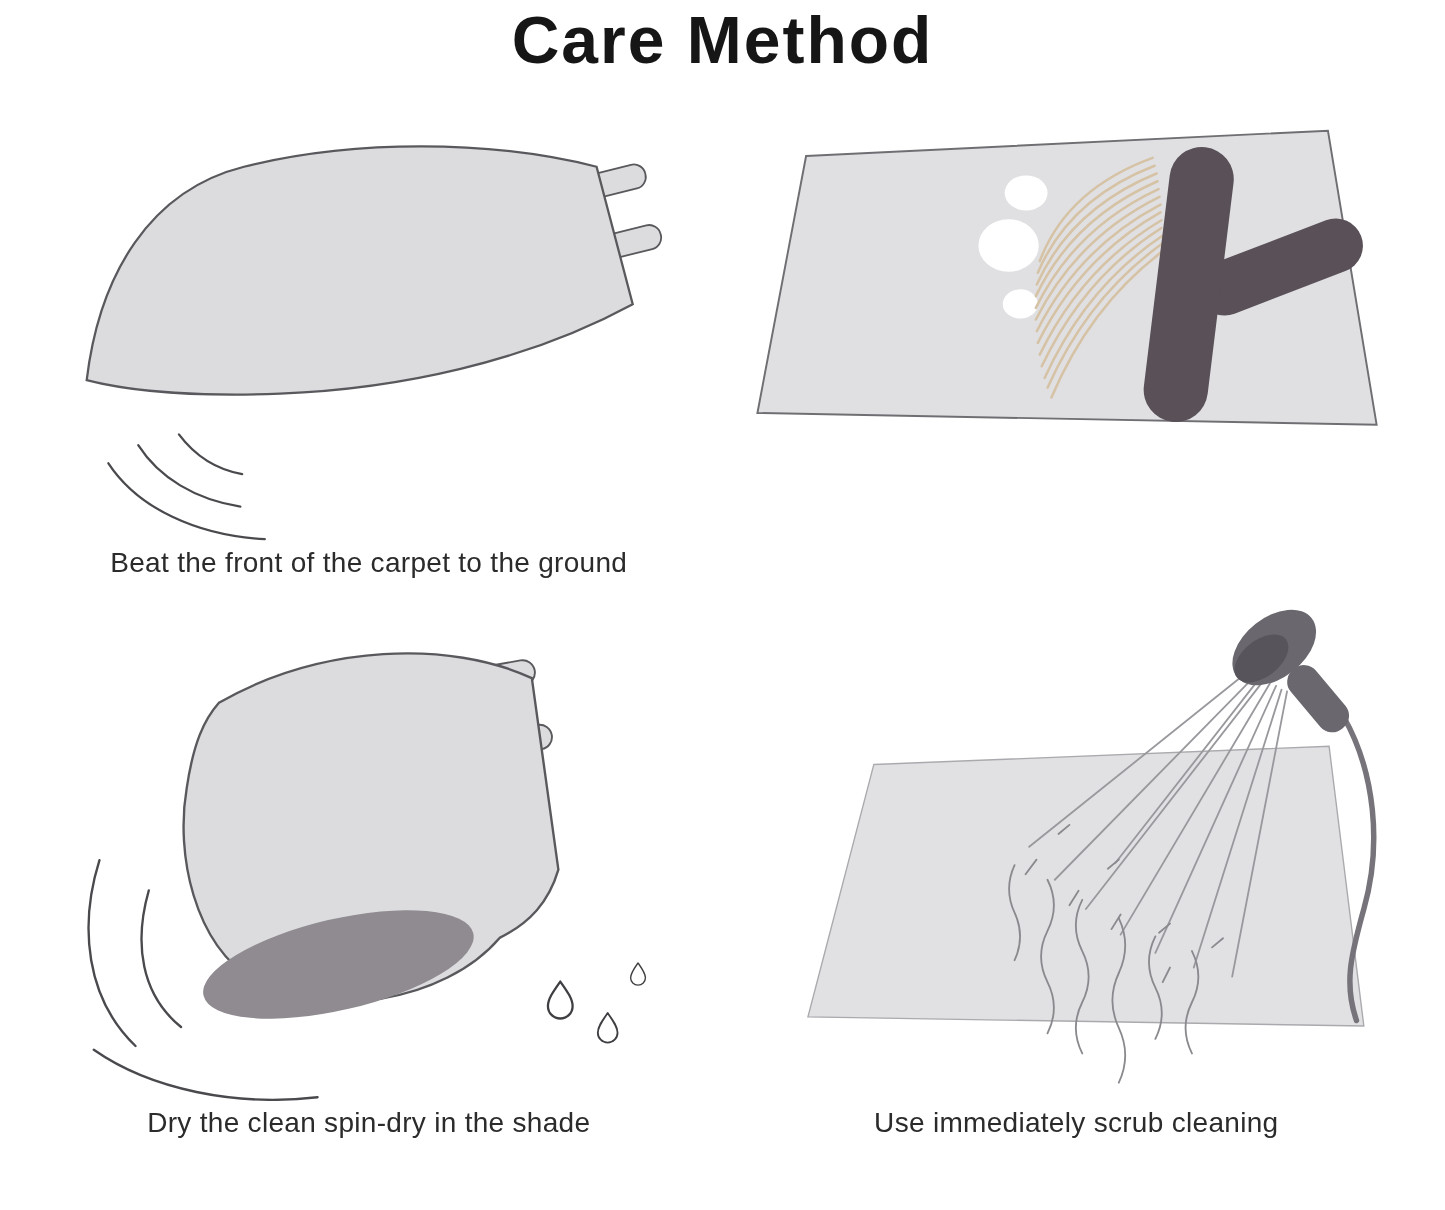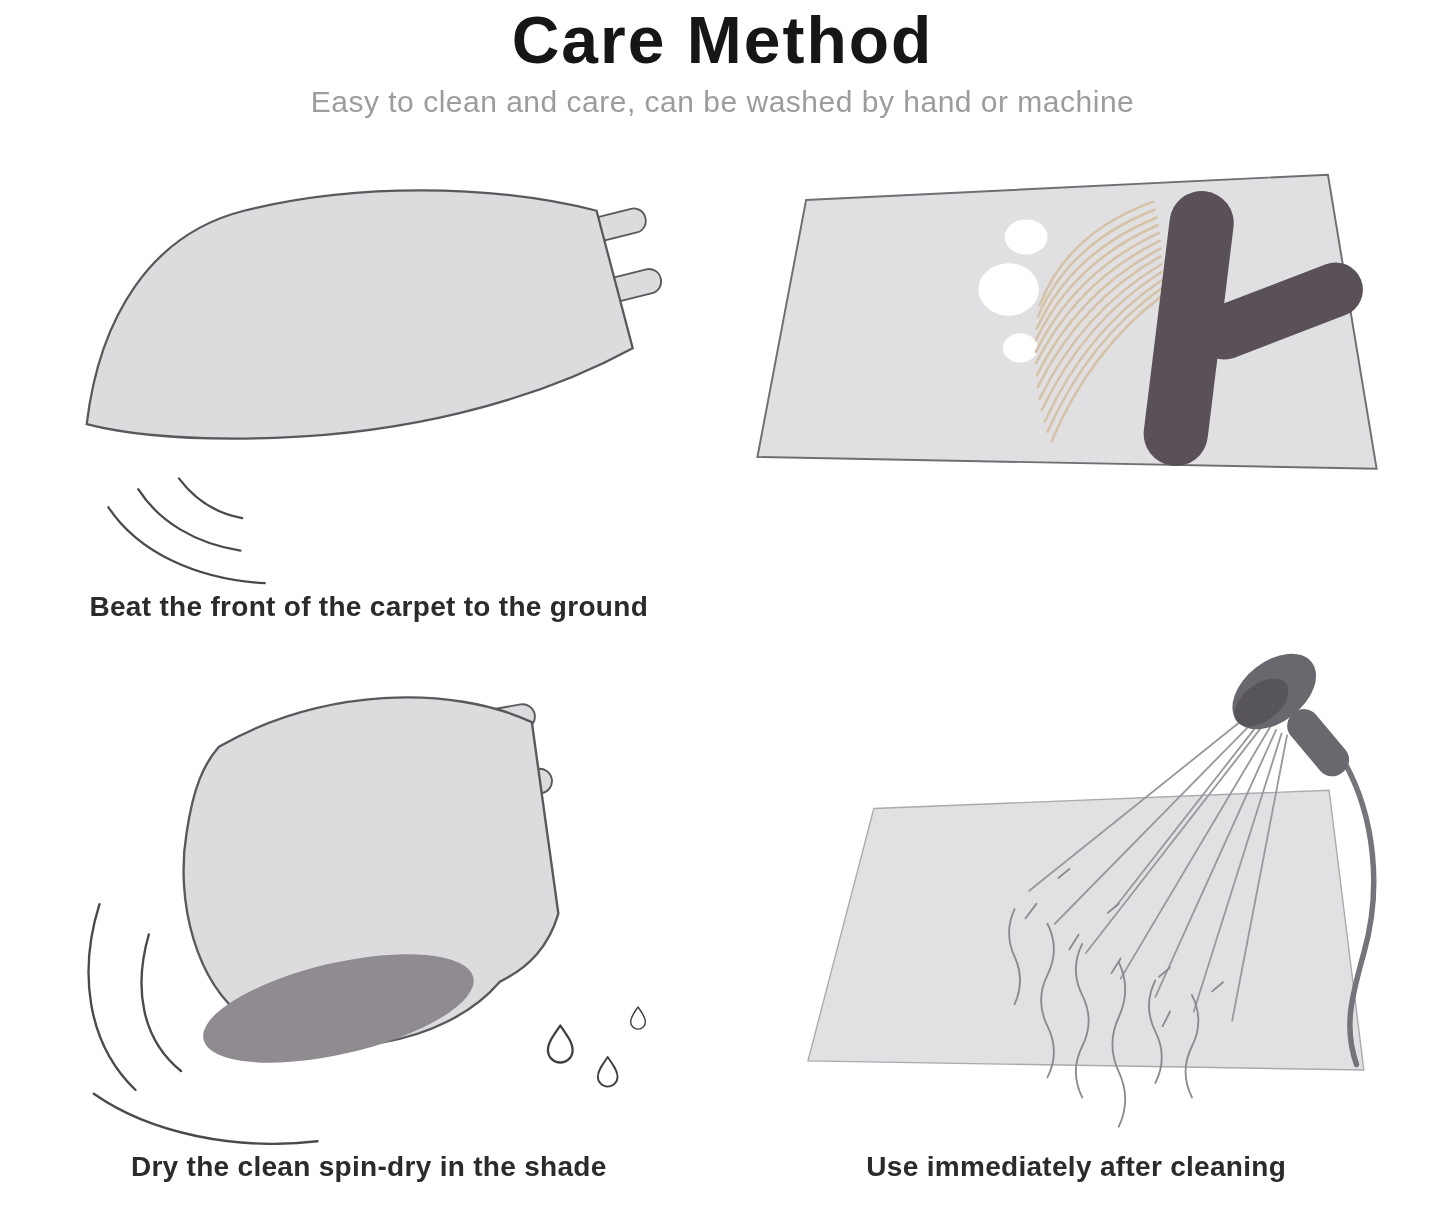--- a/index.html
+++ b/index.html
@@ -25,21 +25,20 @@
     font-size: 30px;
     letter-spacing: 0.5px;
     color: #9c9c9c;
   }
   .grid {
     margin-top: 14px;
     display: grid;
     grid-template-columns: 1fr 1fr;
     grid-template-rows: 500px 560px;
     column-gap: 26px;
-    font-weight: bold;
   }
   figure.step {
     margin: 0;
     display: flex;
     flex-direction: column;
     align-items: center;
     min-height: 0;
   }
   .illustration { flex: 1 1 auto; width: 100%; min-height: 0; }
   .illustration svg { width: 100%; height: 100%; display: block; }
@@ -53,21 +52,20 @@
   }
   .outline { fill: none; stroke: #4a4a4e; stroke-width: 2.5; stroke-linecap: round; }
 </style>
 </head>
 <body>
 
 <div class="page">
 
   <header>
     <h1 class="title">Care Method</h1>
-    <p class="subtitle">Easy to clean and care, can be washed by hand or machine</p>
   </header>
 
   <div class="grid">
 
     <figure class="step">
       <div class="illustration">
         <svg viewBox="0 0 700 500" preserveAspectRatio="xMidYMid meet">
 
           <g fill="#dcdcdf" stroke="#59595d" stroke-width="2">
             <rect x="528" y="96" width="130" height="27" rx="13" transform="rotate(-14 593 110)"></rect>
@@ -189,17 +187,17 @@
           </g>
 
           <g>
             <path d="M 642 140 C 676 200 684 280 664 350 C 650 400 642 432 656 472" fill="none" stroke="#76747a" stroke-width="6" stroke-linecap="round"></path>
             <rect x="596" y="78" width="36" height="84" rx="17" transform="rotate(-40 614 120)" fill="#6a686e"></rect>
             <ellipse cx="566" cy="64" rx="52" ry="33" transform="rotate(-38 566 64)" fill="#6a686e"></ellipse>
             <ellipse cx="552" cy="76" rx="34" ry="20" transform="rotate(-38 552 76)" fill="#57555b"></ellipse>
           </g>
         </svg>
       </div>
-      <figcaption>Use immediately after cleaning</figcaption>
+      <figcaption>Use immediately scrub cleaning</figcaption>
     </figure>
 
   </div>
 </div>
 
 </body></html>

